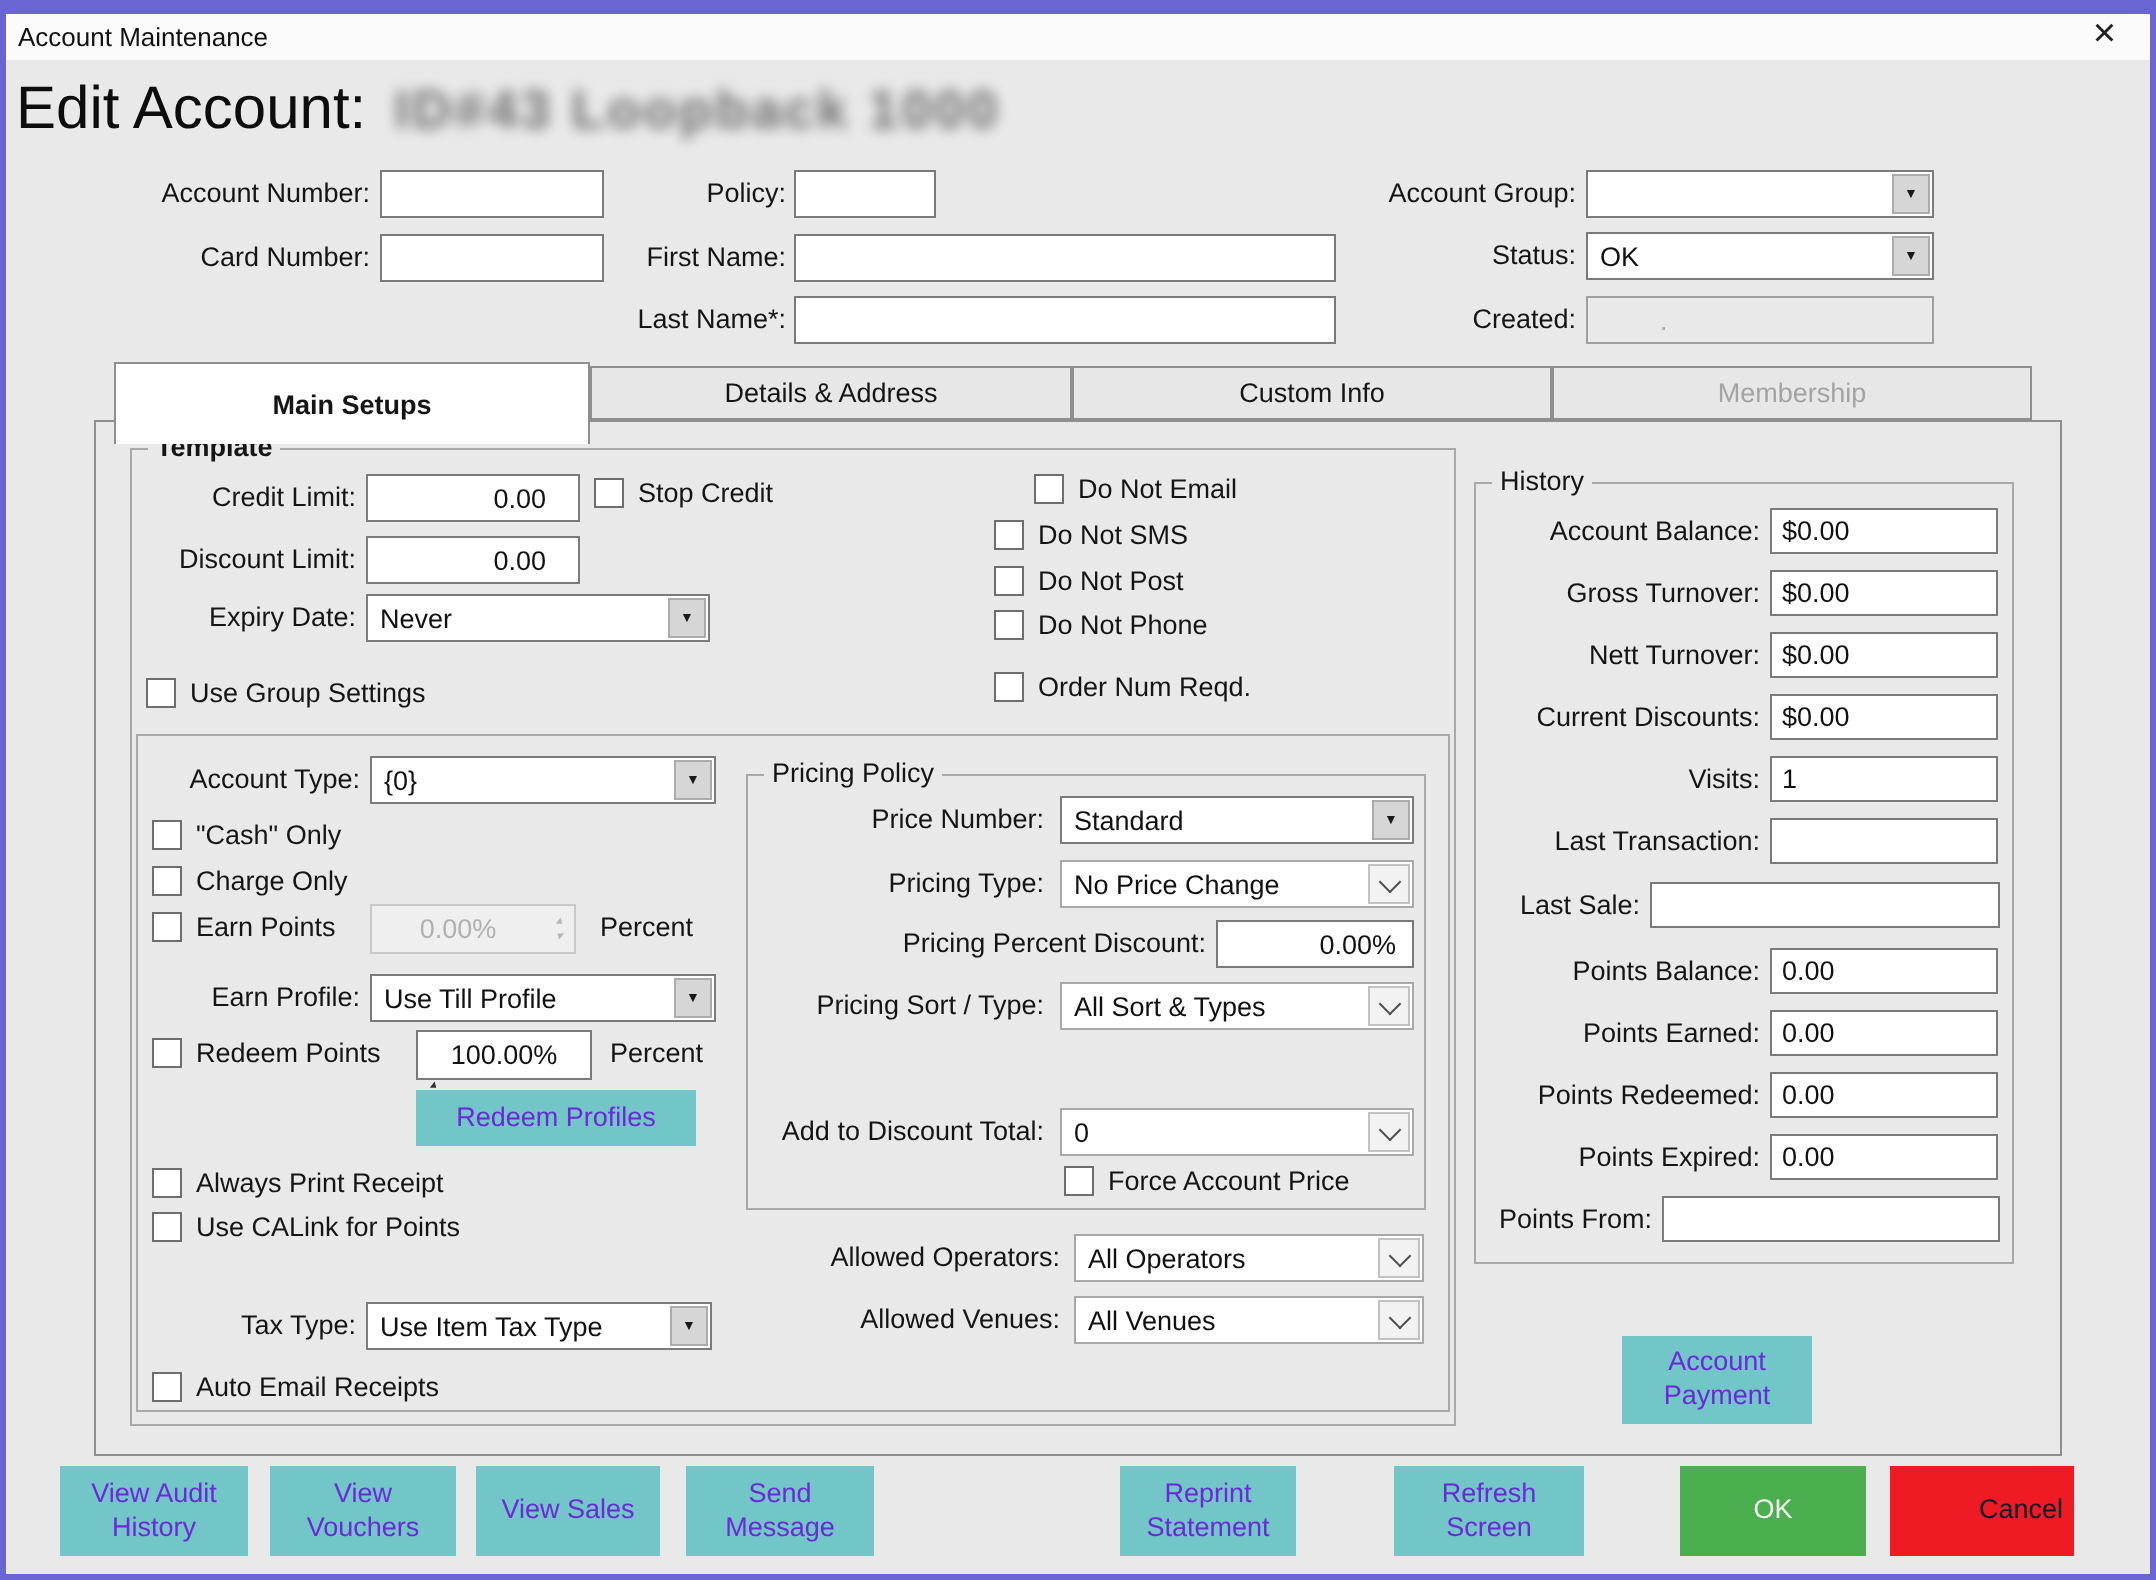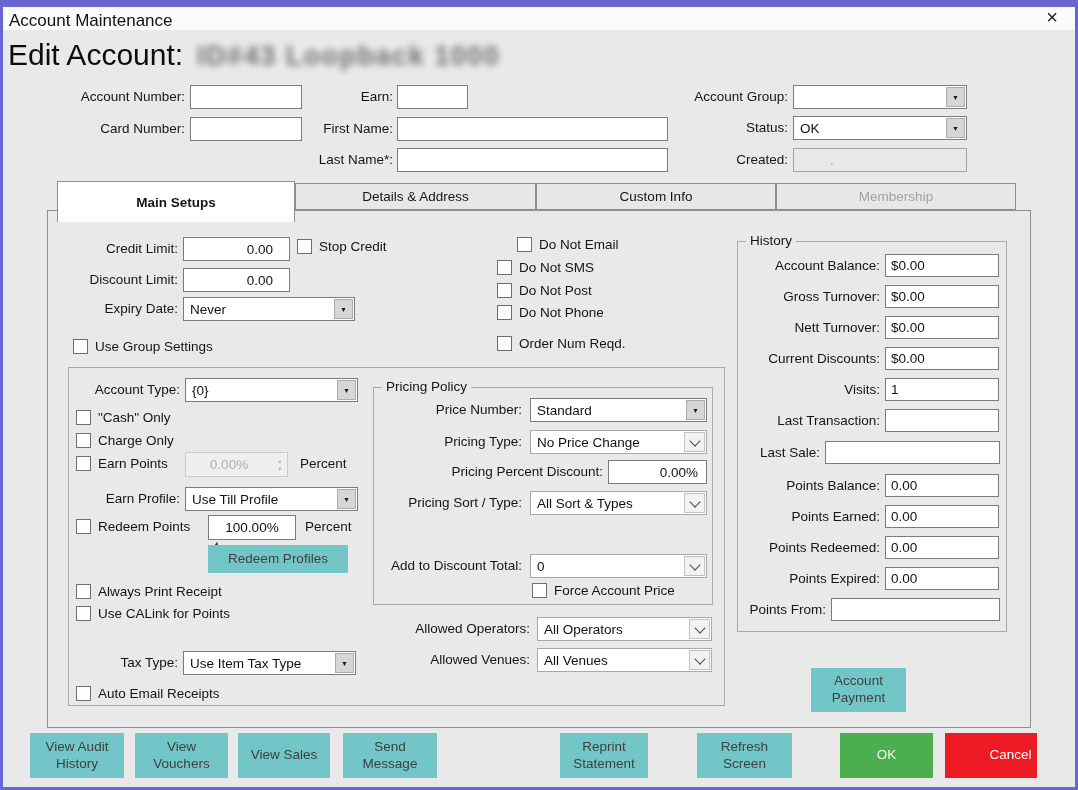--- a/index.html
+++ b/index.html
@@ -1,21 +1,21 @@
 <!DOCTYPE html>
 <html><head>
 <meta charset="utf-8">
 <style>
   html,body { margin:0; padding:0; background:#cfcfcf; font-family:"Liberation Sans", sans-serif; }
   #window {
     position:relative; width:1078px; height:790px; background:#e9e9e9; overflow:hidden;
     box-shadow: inset 0 0 0 3px #6966d3, inset 0 7px 0 0 #6966d3;
   }
   .titlebar { position:absolute; left:3px; top:7px; width:1072px; height:23px; background:#fbfbfb; }
-  .title-text { position:absolute; left:6px; top:4px; font-size:17px; color:#111; }
+  .title-text { position:absolute; left:6px; top:4px; font-size:13px; color:#111; }
   .close-icon { position:absolute; right:17px; top:-1px; font-size:20px; color:#222; cursor:default; }
 
   #heading { position:absolute; left:8px; top:38px; display:flex; align-items:baseline; font-size:30px; color:#0d0d0d; white-space:nowrap; }
   .blur-name { margin-left:14px; filter:blur(3.5px); color:#595959; font-weight:bold; font-size:27px; letter-spacing:1.5px; opacity:.85; }
 
   .lbl { position:absolute; font-size:13.5px; white-space:nowrap; color:#151515; }
 
   .txt { position:absolute; height:24px; box-sizing:border-box; background:#fff; border:1px solid #7b7b7b;
          font-family:"Liberation Sans",sans-serif; font-size:13.5px; color:#111; padding:0 5px; outline:none; }
   .txt.num { text-align:right; padding-right:16px; }
@@ -48,23 +48,23 @@
   .legend.bold { font-weight:bold; }
 
   .tab { position:absolute; box-sizing:border-box; border:1px solid #8f8f8f; background:#e7e7e7;
          display:flex; align-items:center; justify-content:center; font-size:13.5px; color:#151515; cursor:default; }
   .tab.active { background:#fff; border-bottom:none; font-weight:bold; z-index:3; }
   .tab.disabled { color:#a3a3a3; }
   .tabpage { position:absolute; border:1px solid #8f8f8f; background:#e9e9e9; box-sizing:border-box; }
 
   .btn { position:absolute; display:flex; align-items:center; justify-content:center; text-align:center;
          font-size:13.5px; line-height:1.25; cursor:default; box-sizing:border-box; padding:2px 6px; }
-  .btn.teal { background:#72c6c7; color:#404040; }
+  .btn.teal { background:#72c6c7; color:#6d28d9; }
   .btn.green { background:#4bae4f; color:#f2faf2; }
-  .btn.red { background:#ee1b24; color:#ffffff;padding-left:45px; }
+  .btn.red { background:#ee1b24; color:#0f172a;padding-left:45px; }
 </style>
 </head>
 <body>
 
 <div id="window">
 
   <div class="titlebar">
     <span class="title-text">Account Maintenance</span>
     <span class="close-icon">×</span>
   </div>
@@ -72,21 +72,21 @@
   <div id="heading">
     <span>Edit Account:</span>
     <span class="blur-name">ID#43 Loopback 1000</span>
   </div>
 
   <span class="lbl" style="right:893px; top:89px;">Account Number:</span>
   <input class="txt" style="left: 190px; top: 85px; width: 112px;" value="">
   <span class="lbl" style="right:893px; top:121px;">Card Number:</span>
   <input class="txt" style="left: 190px; top: 117px; width: 112px;" value="">
 
-  <span class="lbl" style="right:685px; top:89px;">Earn:</span>
+  <span class="lbl" style="right:685px; top:89px;">Policy:</span>
   <input class="txt" style="left: 397px; top: 85px; width: 71px;" value="">
   <span class="lbl" style="right:685px; top:121px;">First Name:</span>
   <input class="txt" style="left: 397px; top: 117px; width: 271px;" value="">
   <span class="lbl" style="right:685px; top:152px;">Last Name*:</span>
   <input class="txt" style="left: 397px; top: 148px; width: 271px;" value="">
 
   <span class="lbl" style="right:290px; top:89px;">Account Group:</span>
   <div class="combo classic" style="left:793px; top:85px; width:174px;">
     <span class="combo-val"></span>
     <span class="combo-btn">▼</span>
@@ -98,20 +98,23 @@
   </div>
   <span class="lbl" style="right:290px; top:152px;">Created:</span>
   <input class="txt disabled" style="left: 793px; top: 148px; width: 174px;" readonly="" value=".">
 
   <div class="tab active" style="left:57px; top:181px; width:238px; height:41px;">Main Setups</div>
   <div class="tab" style="left:295px; top:183px; width:241px; height:27px;">Details &amp; Address</div>
   <div class="tab" style="left:536px; top:183px; width:240px; height:27px;">Custom Info</div>
   <div class="tab disabled" style="left:776px; top:183px; width:240px; height:27px;">Membership</div>
   <div class="tabpage" style="left:47px; top:210px; width:984px; height:518px;"></div>
 
+  <div class="group" style="left:65px; top:224px; width:663px; height:489px;">
+    <span class="legend bold" style="left:8px;">Template</span>
+  </div>
 
   <span class="lbl" style="right:900px; top:241px;">Credit Limit:</span>
   <input class="txt num" style="left: 183px; top: 237px; width: 107px;" value="0.00">
   <label class="cbrow" style="left:297px; top:239px;">
     <span class="cb"></span>
     <span class="cbl">Stop Credit</span>
   </label>
   <span class="lbl" style="right:900px; top:272px;">Discount Limit:</span>
   <input class="txt num" style="left: 183px; top: 268px; width: 107px;" value="0.00">
   <span class="lbl" style="right:900px; top:301px;">Expiry Date:</span>

